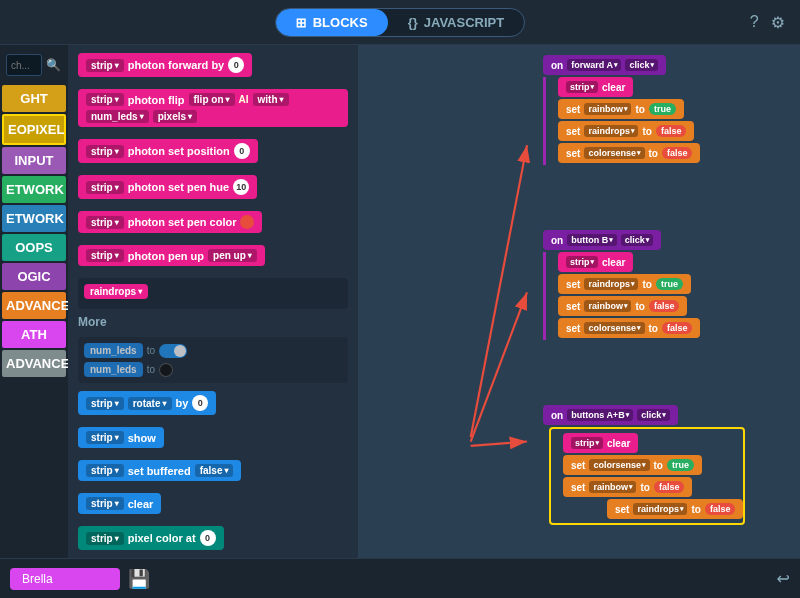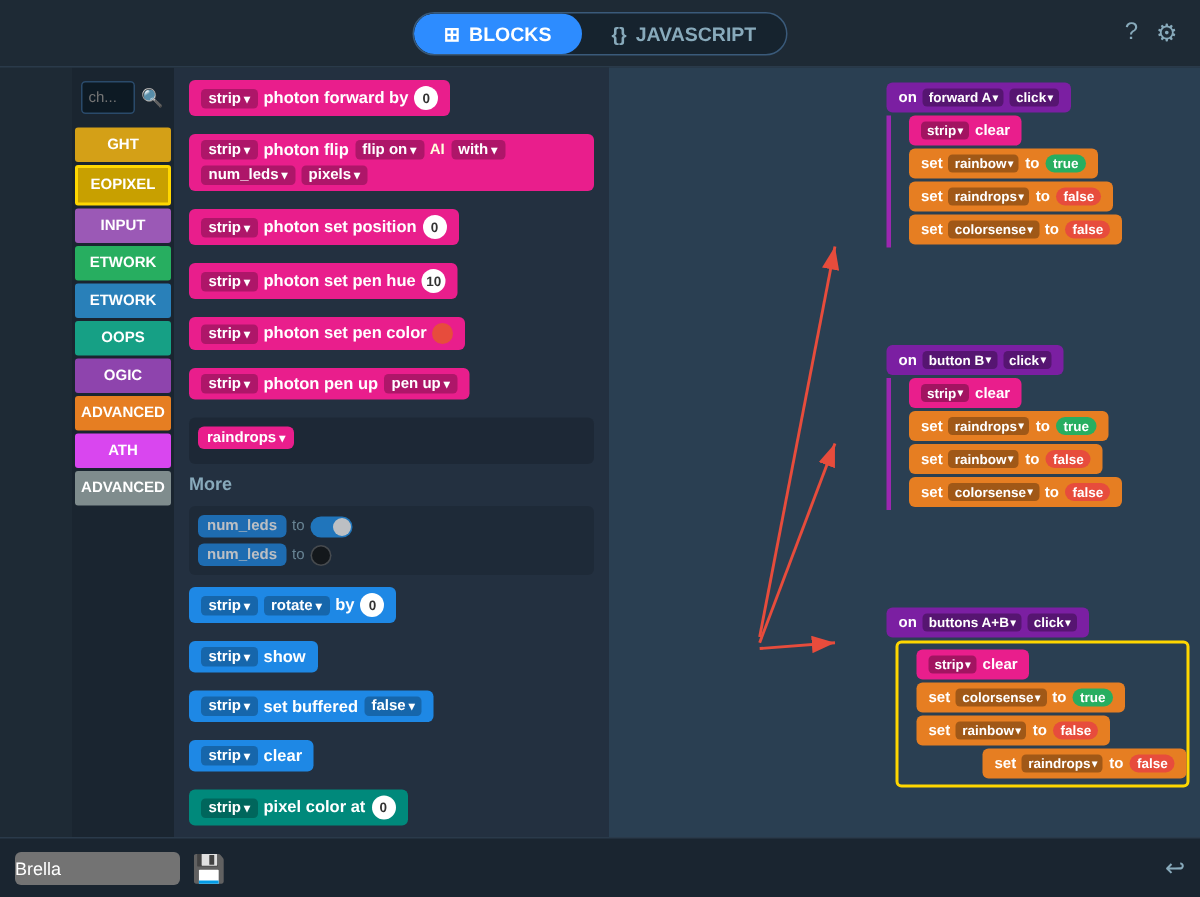--- a/index.html
+++ b/index.html
@@ -54,21 +54,20 @@
     .header-icon {
       color: #8ab;
       font-size: 16px;
       cursor: pointer;
     }
 
     
     .main {
       display: flex;
       height: calc(598px - 45px);
-      margin-left: 48px;
     }
 
     
     .sidebar {
       width: 68px;
       background: #1a2530;
       display: flex;
       flex-direction: column;
       padding-top: 5px;
       flex-shrink: 0;
@@ -89,21 +88,21 @@
       color: #ccc;
       font-size: 10px;
       padding: 2px 4px;
     }
     .search-icon-wrap {
       color: #8ab;
       font-size: 12px;
     }
     .cat-item {
       padding: 6px 4px;
-      font-size: 10px;
+      font-size: 13px;
       font-weight: bold;
       text-align: center;
       cursor: pointer;
       border-radius: 2px;
       margin: 1px 2px;
     }
     .cat-light { background: #d4a017; color: white; }
     .cat-neopixel { background: #c8a000; color: white; border: 2px solid #ffd700; }
     .cat-input { background: #9b59b6; color: white; }
     .cat-music { background: #27ae60; color: white; }
@@ -263,25 +262,25 @@
       right: 0;
       height: 40px;
       background: #1a2530;
       display: flex;
       align-items: center;
       padding: 0 10px;
       gap: 8px;
       border-top: 1px solid #2a3a4a;
     }
     .project-name-input {
-      background: #737373;
+      background: #d946ef;
       border: none;
       border-radius: 4px;
       color: white;
-      padding: 4px 0;
+      padding: 4px 12px;
       font-size: 12px;
       width: 110px;
     }
     .bottom-icon {
       color: #8ab;
       font-size: 16px;
       cursor: pointer;
       margin-left: auto;
     }
 

